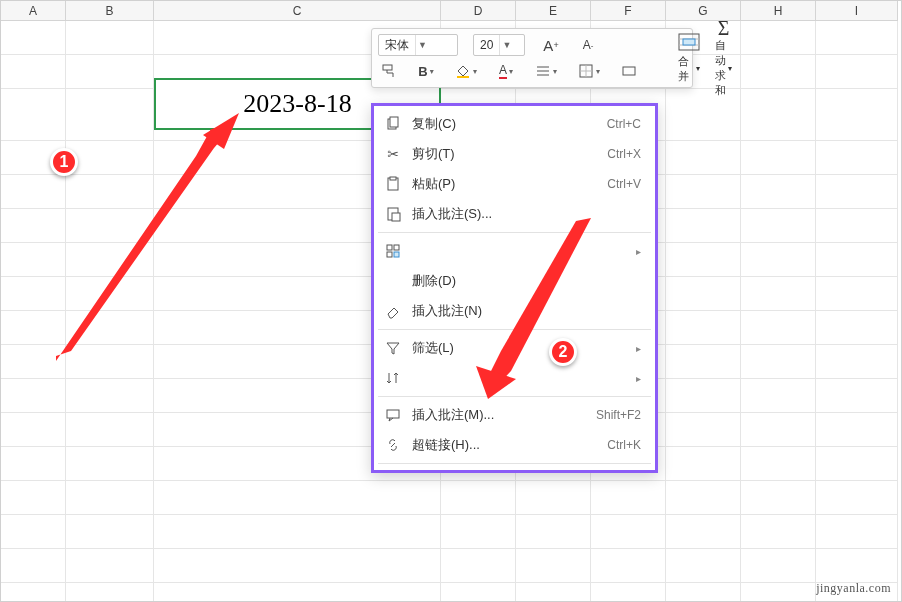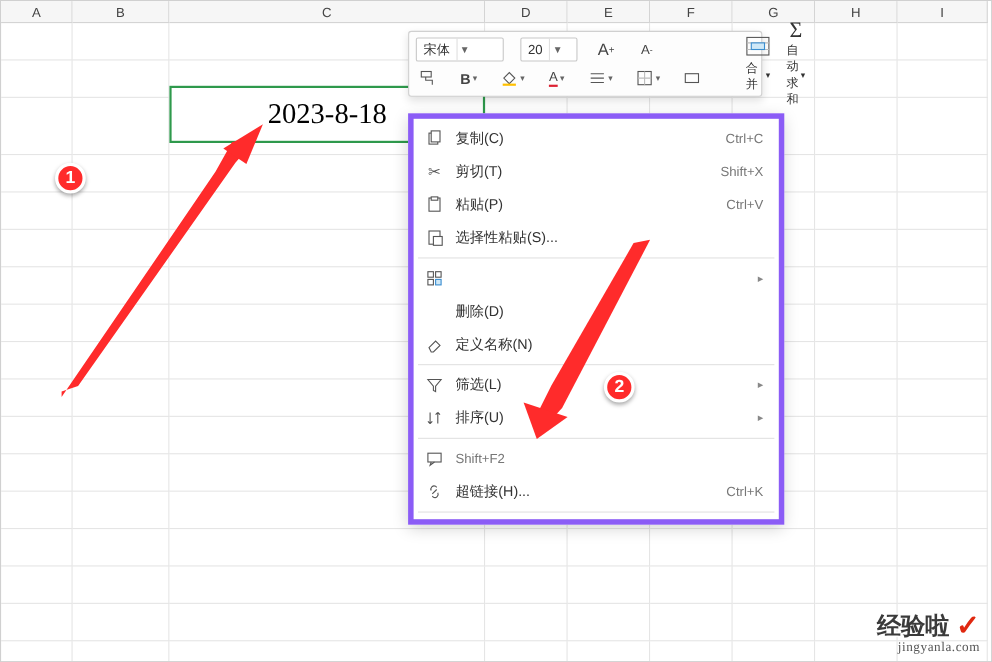--- a/index.html
+++ b/index.html
@@ -109,23 +109,23 @@
   }
   .tb-big .ic { font-size: 18px; line-height: 1; }
   .tb-big .lbl { display:flex; align-items:center; gap:2px; }
   .tb-big .lbl .dd { font-size:8px; }
   .divider-v { width:1px; height:42px; background:#e0e0e0; margin:0 4px;}
   
   .ctx-menu {
     position: absolute;
     left: 370px;
     top: 102px;
-    width: 342px;
+    width: 287px;
     background: #fff;
-    border: 5px solid #8b5cf6;
+    border: 3px solid #8b5cf6;
     box-shadow: 0 4px 14px rgba(0,0,0,0.18);
     padding: 3px 0;
     font-size: 13px;
     color: #333;
   }
   .ctx-item {
     display: flex;
     align-items: center;
     height: 30px;
     padding: 0 14px 0 10px;
@@ -474,40 +474,40 @@
           <rect x="3" y="3" width="8" height="10" fill="none" stroke="#555"></rect>
           <rect x="5" y="1" width="8" height="10" fill="#fff" stroke="#555"></rect>
         </svg>
       </span>
     <span class="ctx-label">复制(C)</span>
     <span class="ctx-shortcut">Ctrl+C</span>
   </div>
   <div class="ctx-item">
     <span class="ctx-icon">✂</span>
     <span class="ctx-label">剪切(T)</span>
-    <span class="ctx-shortcut">Shift+X</span>
+    <span class="ctx-shortcut">Ctrl+X</span>
   </div>
   <div class="ctx-item">
     <span class="ctx-icon">
         <svg class="ico" viewBox="0 0 16 16">
           <rect x="3" y="2" width="10" height="12" fill="none" stroke="#555"></rect>
           <rect x="5" y="1" width="6" height="3" fill="#fff" stroke="#555"></rect>
         </svg>
       </span>
     <span class="ctx-label">粘贴(P)</span>
     <span class="ctx-shortcut">Ctrl+V</span>
   </div>
   <div class="ctx-item">
     <span class="ctx-icon">
         <svg class="ico" viewBox="0 0 16 16">
           <rect x="3" y="2" width="10" height="12" fill="none" stroke="#555"></rect>
           <rect x="7" y="7" width="8" height="8" fill="#fff" stroke="#555"></rect>
         </svg>
       </span>
-    <span class="ctx-label">选择性粘贴(S)...</span>
+    <span class="ctx-label">插入批注(S)...</span>
   </div>
   <div class="ctx-sep"></div>
   <div class="ctx-item">
     <span class="ctx-icon">
         <svg class="ico" viewBox="0 0 16 16">
           <rect x="2" y="2" width="5" height="5" fill="none" stroke="#555"></rect>
           <rect x="9" y="2" width="5" height="5" fill="none" stroke="#555"></rect>
           <rect x="2" y="9" width="5" height="5" fill="none" stroke="#555"></rect>
           <rect x="9" y="9" width="5" height="5" fill="#cfe8f7" stroke="#3b8ed0"></rect>
         </svg>
@@ -517,49 +517,49 @@
   <div class="ctx-item">
     <span class="ctx-icon"></span>
     <span class="ctx-label">删除(D)</span>
   </div>
   <div class="ctx-item">
     <span class="ctx-icon">
         <svg class="ico" viewBox="0 0 16 16">
           <path d="M3 11l6-6 4 4-6 6H5z" fill="none" stroke="#555"></path>
         </svg>
       </span>
-    <span class="ctx-label">定义名称(N)</span>
+    <span class="ctx-label">插入批注(N)</span>
   </div>
   <div class="ctx-sep"></div>
   <div class="ctx-item">
     <span class="ctx-icon">
         <svg class="ico" viewBox="0 0 16 16">
           <path d="M2 3h12l-5 6v5l-2-1v-4z" fill="none" stroke="#555"></path>
         </svg>
       </span>
     <span class="ctx-label">筛选(L)</span>
     <span class="ctx-sub">▸</span>
   </div>
   <div class="ctx-item">
     <span class="ctx-icon">
         <svg class="ico" viewBox="0 0 16 16">
           <path d="M4 3v10m0 0l-2-2m2 2l2-2 M11 13V3m0 0l-2 2m2-2l2 2" fill="none" stroke="#555"></path>
         </svg>
       </span>
-    <span class="ctx-label">排序(U)</span>
     <span class="ctx-sub">▸</span>
   </div>
   <div class="ctx-sep"></div>
   <div class="ctx-item">
     <span class="ctx-icon">
         <svg class="ico" viewBox="0 0 16 16">
           <rect x="2" y="3" width="12" height="8" fill="none" stroke="#555"></rect>
           <path d="M5 11l-1 3 4-3" fill="none" stroke="#555"></path>
         </svg>
       </span>
+    <span class="ctx-label">插入批注(M)...</span>
     <span class="ctx-shortcut">Shift+F2</span>
   </div>
   <div class="ctx-item">
     <span class="ctx-icon">
         <svg class="ico" viewBox="0 0 16 16">
           <path d="M6 10l4-4m-5 1a3 3 0 014-4l1 1m1 5a3 3 0 01-4 4l-1-1" fill="none" stroke="#555"></path>
         </svg>
       </span>
     <span class="ctx-label">超链接(H)...</span>
     <span class="ctx-shortcut">Ctrl+K</span>
@@ -580,18 +580,14 @@
 </svg>
 
 <div class="callout" style="left:49px;top:147px">
   <span>1</span>
 </div>
 <div class="callout" style="left:548px;top:337px">
   <span>2</span>
 </div>
 
 <div class="watermark">
-  <div class="wm-top">
-      <span>经验啦</span> 
-      <span class="check">✓</span>
-    </div>
   <div class="wm-bot">jingyanla.com</div>
 </div>
 
 </body></html>

